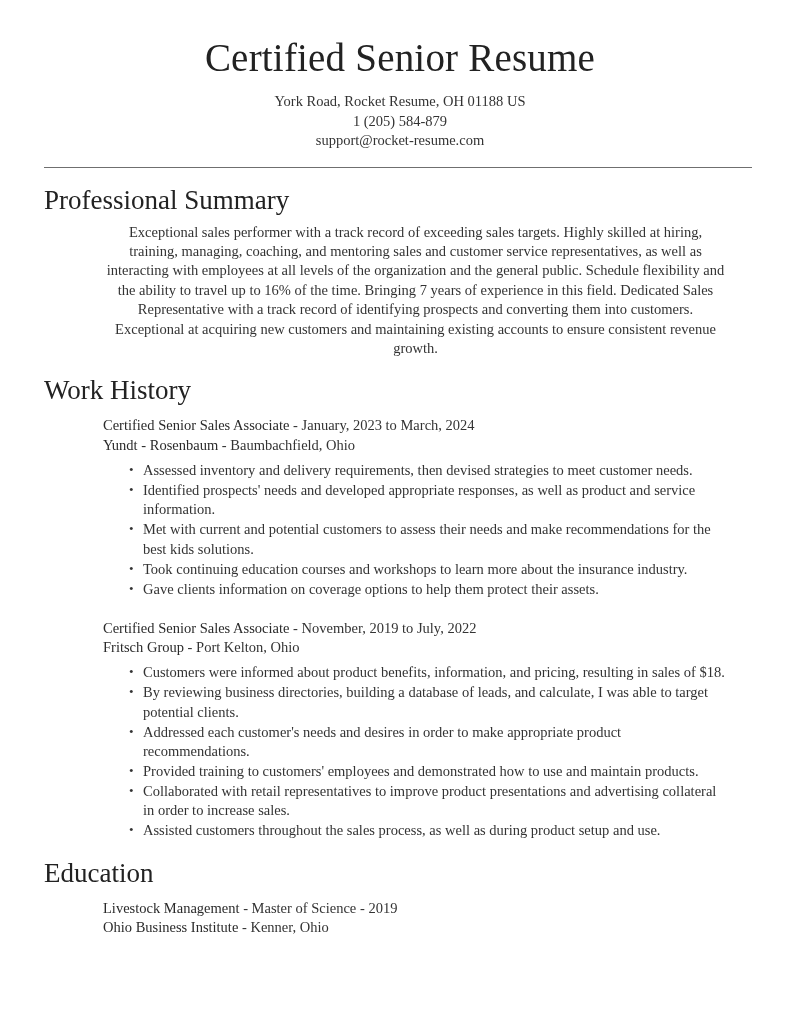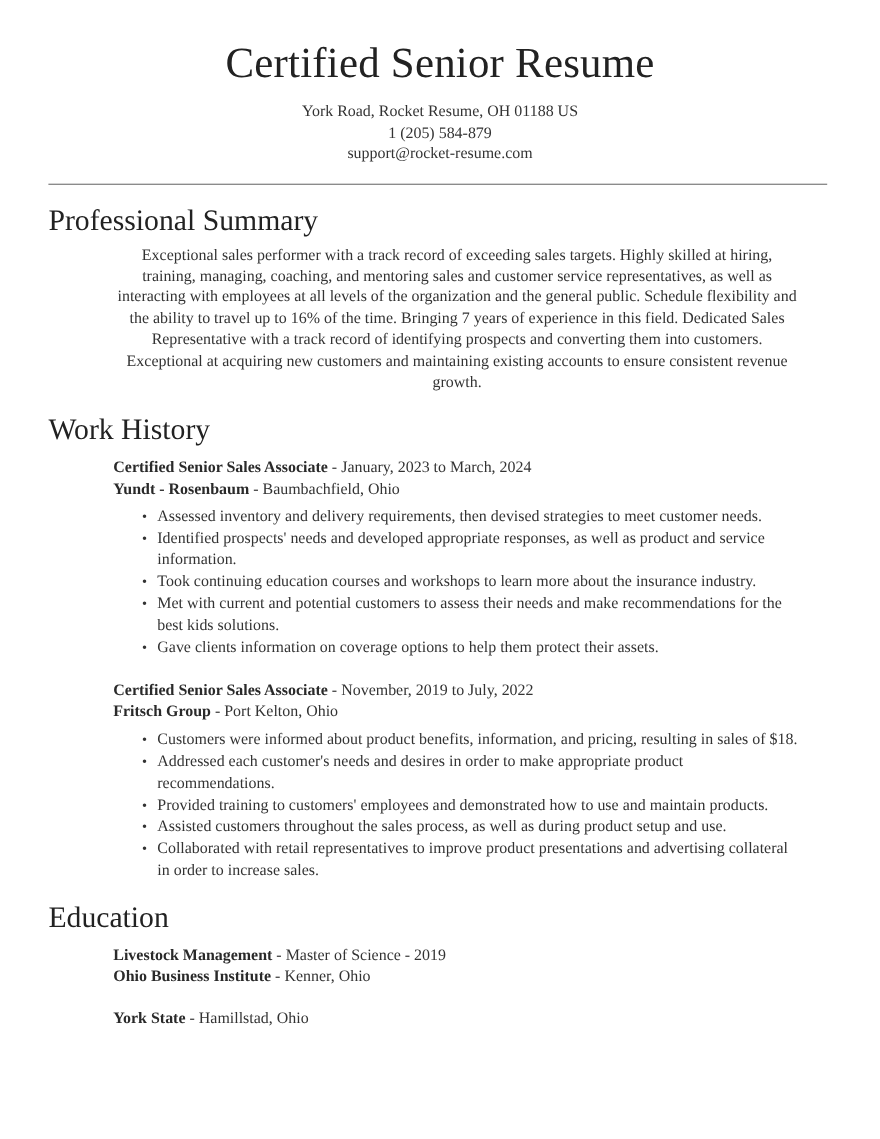--- a/index.html
+++ b/index.html
@@ -84,21 +84,21 @@
   
   .entry {
     padding-top: 10px;
   }
   .entry-line {
     font-size: 14.5px;
     line-height: 19.4px;
     color: #333333;
   }
   .entry-line b {
-    font-weight: bold;
+    font-weight: normal;
     color: #2a2a2a;
     margin-top: 13px;
   }
 
   ul.bullets {
     list-style: none;
     margin: 6px 0 0 0;
     padding: 0 0 0 26px;
   }
   ul.bullets > li {
@@ -185,41 +185,42 @@
       <div class="entry">
         <div class="entry-line">
           <b>Certified Senior Sales Associate</b><span> - </span><span>January, 2023 to March, 2024</span>
         </div>
         <div class="entry-line">
           <b>Yundt - Rosenbaum</b><span> - </span><span>Baumbachfield, Ohio</span>
         </div>
         <ul class="bullets">
           <li>Assessed inventory and delivery requirements, then devised strategies to meet customer needs.</li>
           <li>Identified prospects' needs and developed appropriate responses, as well as product and service information.</li>
+          <li>Met with current and potential customers to assess their needs and make recommendations for the best kids solutions.</li>
           <li>Took continuing education courses and workshops to learn more about the insurance industry.</li>
-          <li>Met with current and potential customers to assess their needs and make recommendations for the best kids solutions.</li>
           <li>Gave clients information on coverage options to help them protect their assets.</li>
         </ul>
       </div>
 
       <div class="entry-gap"></div>
 
       <div class="entry">
         <div class="entry-line">
           <b>Certified Senior Sales Associate</b><span> - </span><span>November, 2019 to July, 2022</span>
         </div>
         <div class="entry-line">
           <b>Fritsch Group</b><span> - </span><span>Port Kelton, Ohio</span>
         </div>
         <ul class="bullets">
           <li>Customers were informed about product benefits, information, and pricing, resulting in sales of $18.</li>
+          <li>By reviewing business directories, building a database of leads, and calculate, I was able to target potential clients.</li>
           <li>Addressed each customer's needs and desires in order to make appropriate product recommendations.</li>
           <li>Provided training to customers' employees and demonstrated how to use and maintain products.</li>
+          <li>Collaborated with retail representatives to improve product presentations and advertising collateral in order to increase sales.</li>
           <li>Assisted customers throughout the sales process, as well as during product setup and use.</li>
-          <li>Collaborated with retail representatives to improve product presentations and advertising collateral in order to increase sales.</li>
         </ul>
       </div>
 
     </div>
   </div>
 
   <div class="section">
     <h2 class="section-title">Education</h2>
     <div class="section-body">
 

